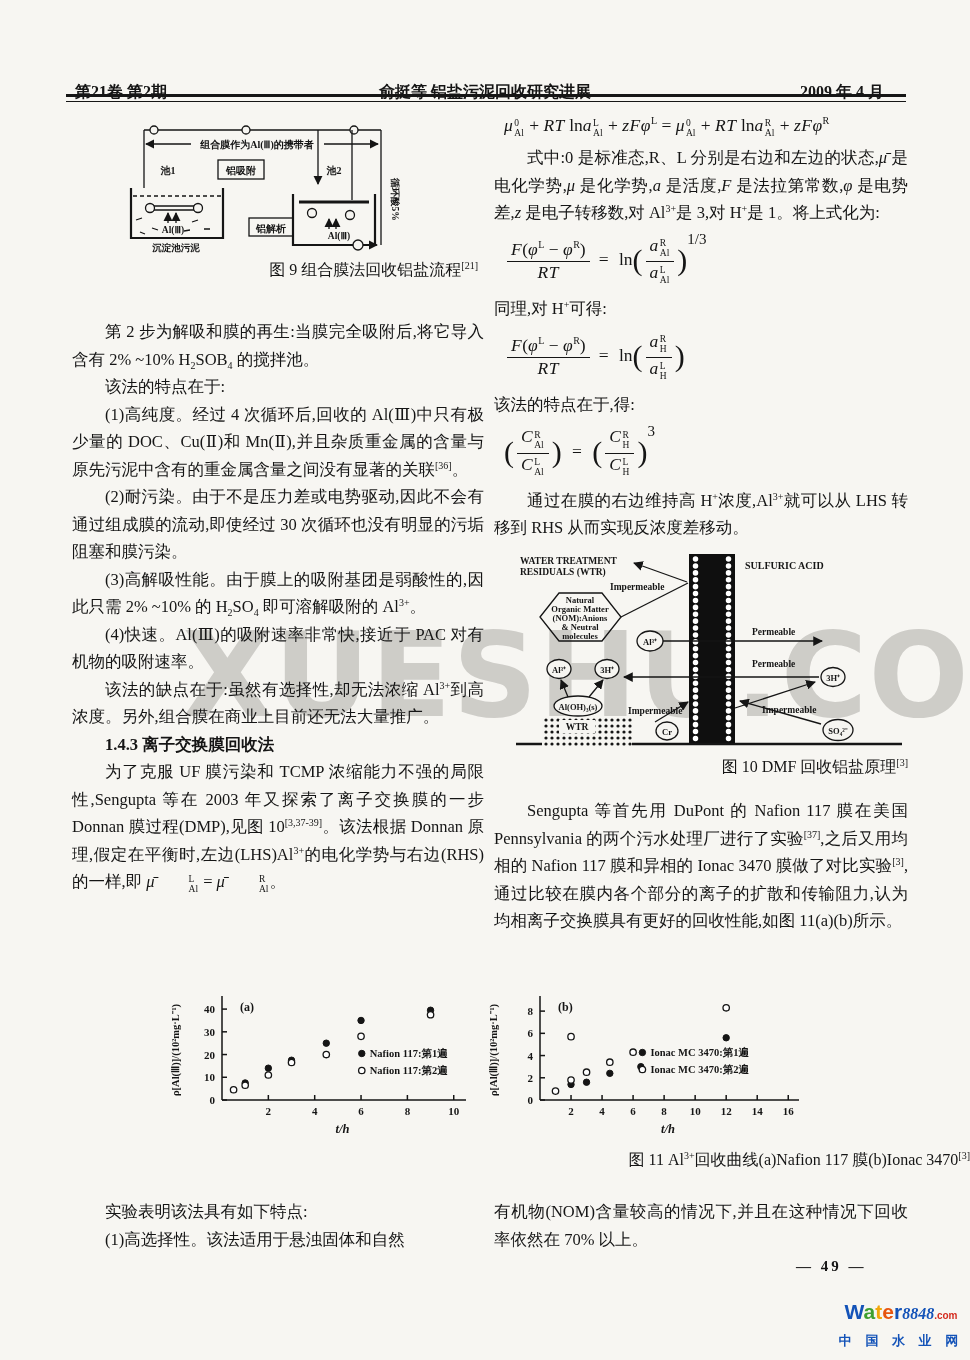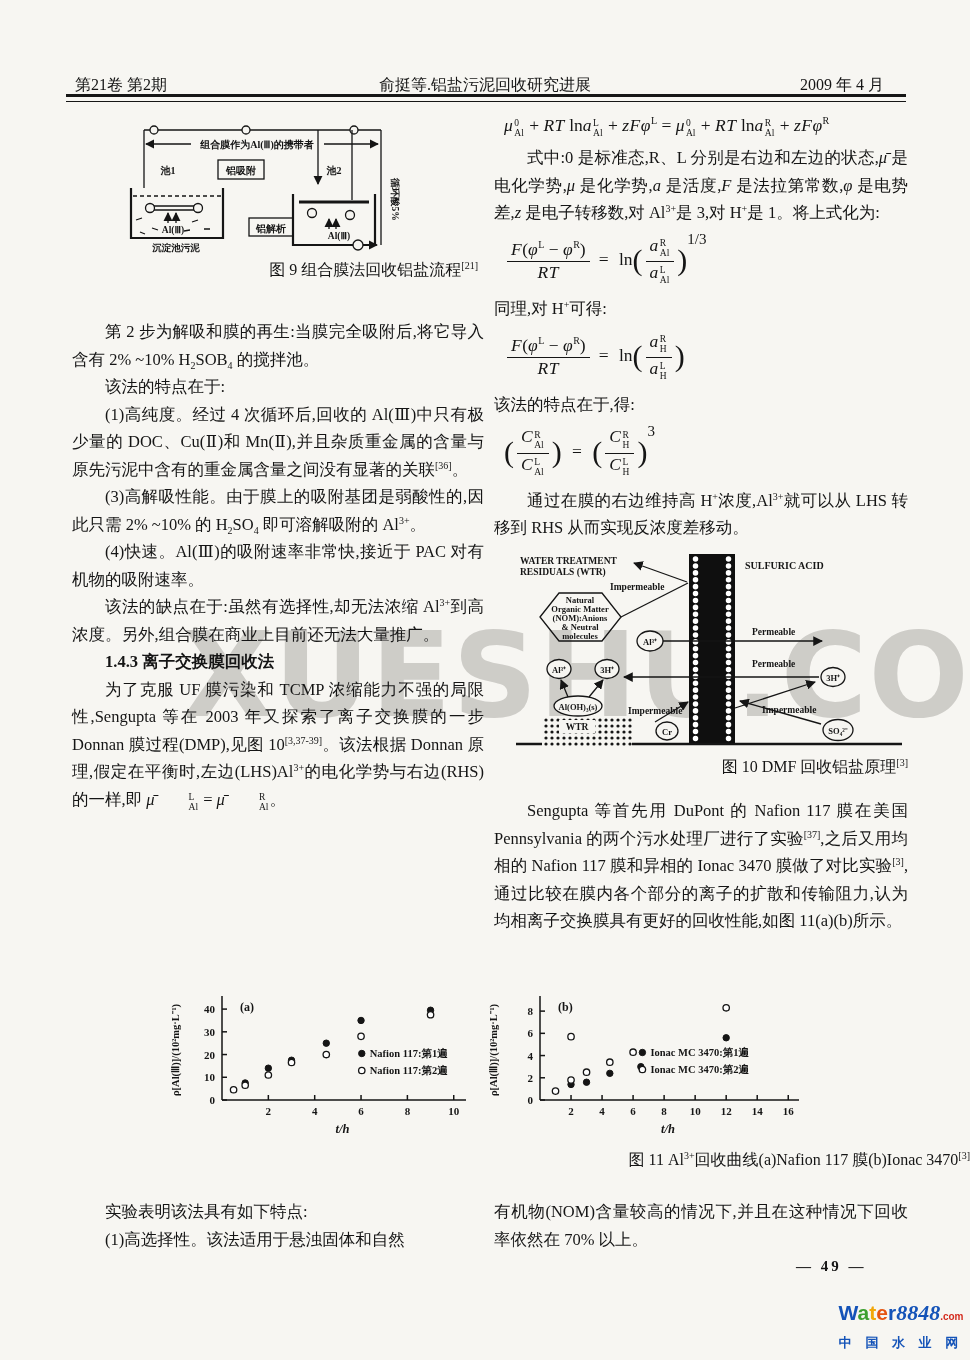--- a/index.html
+++ b/index.html
@@ -3,21 +3,21 @@
 <meta charset="utf-8">
 <style>
   html,body{margin:0;padding:0}
   body{width:970px;height:1360px;position:relative;background:#f7f6f2;
        font-family:"Liberation Serif","DejaVu Serif",serif;color:#151515;overflow:hidden}
   .abs{position:absolute}
   
   .wm{position:absolute;left:182px;top:606px;font:bold 118px "DejaVu Sans",sans-serif;
       color:#979590;opacity:.42;letter-spacing:1px;white-space:nowrap;z-index:0}
   
-  .hdr{position:absolute;top:75px;font-size:16px;font-weight:normal;white-space:nowrap;z-index:1}
+  .hdr{position:absolute;top:82px;font-size:16px;font-weight:bold;white-space:nowrap;z-index:1}
   .rule{position:absolute;left:66px;top:94px;width:840px;height:4px;
         border-top:3px solid #161616;border-bottom:1.5px solid #161616;z-index:1}
   
   .col{position:absolute;font-size:16.5px;line-height:27.5px;text-align:justify;z-index:1}
   .col p{margin:0;text-indent:2em}
   .col p.ni{text-indent:0}
   .sec{font-weight:bold;text-indent:0;margin:0}
   sup{font-size:10px;line-height:0}
   sub{font-size:10px;line-height:0}
   
@@ -51,21 +51,21 @@
   .tick{font:bold 11px "Liberation Serif",serif;fill:#151515}
   .panel{font:bold 12px "Liberation Serif",serif;fill:#151515}
   .axlabel{font:bold 10.5px "Liberation Serif",serif;fill:#151515}
   .axlabel-x{font-style:italic;font-size:12.5px}
   .legend{font:bold 10.5px "Liberation Serif",serif;fill:#151515}
   
   .pageno{position:absolute;left:796px;top:1258px;font-weight:bold;font-size:15px;letter-spacing:3px;z-index:1}
   .logo{position:absolute;left:834px;top:1300px;width:134px;text-align:center;z-index:1}
   .lg1{font:bold 21px "Liberation Sans",sans-serif;white-space:nowrap}
   .lw,.lgr{color:#1453b8}.lga{color:#3d9f2f}.lgt{color:#f2a70a}.lge{color:#e65510}
-  .lgn{color:#1453b8;font-style:italic;font-family:"Liberation Serif",serif;font-size:22px}
+  .lgn{color:#1453b8;font-style:italic;font-family:"Liberation Serif",serif;font-size:16px}
   .lgc{color:#d42b1e;font-size:10px}
   .lg2{font:bold 13px "Liberation Sans",sans-serif;color:#1453b8;letter-spacing:5px;margin-top:8px}
 </style>
 </head>
 <body>
 
 <div class="wm">XUESHU.COM</div>
 
 <div class="hdr" style="left:75px">第21卷  第2期</div>
 <div class="hdr" style="left:0;width:970px;text-align:center">俞挺等.铝盐污泥回收研究进展</div>
@@ -119,20 +119,21 @@
   <text class="f9s" x="175" y="121.5" text-anchor="middle">铝解析</text>
   <line class="st" x1="240" y1="135" x2="281" y2="135" marker-end="url(#a9)"></line>
   <circle class="nd" cx="262" cy="135" r="5"></circle>
 </svg>
 <div class="cap" style="left:72px;top:260px;width:406px">图 9  组合膜法回收铝盐流程<sup>[21]</sup></div>
 
 <div class="col" style="left:72px;top:318px;width:412px">
   <p>第 2 步为解吸和膜的再生:当膜完全吸附后,将它导入含有 2% ~10% H<sub>2</sub>SOB<sub>4</sub> 的搅拌池。</p>
   <p>该法的特点在于:</p>
   <p>(1)高纯度。经过 4 次循环后,回收的 Al(Ⅲ)中只有极少量的 DOC、Cu(Ⅱ)和 Mn(Ⅱ),并且杂质重金属的含量与原先污泥中含有的重金属含量之间没有显著的关联<sup>[36]</sup>。</p>
+  <p>(2)耐污染。由于不是压力差或电势驱动,因此不会有通过组成膜的流动,即使经过 30 次循环也没有明显的污垢阻塞和膜污染。</p>
   <p>(3)高解吸性能。由于膜上的吸附基团是弱酸性的,因此只需 2% ~10% 的 H<sub>2</sub>SO<sub>4</sub> 即可溶解吸附的 Al<sup>3+</sup>。</p>
   <p>(4)快速。Al(Ⅲ)的吸附速率非常快,接近于 PAC 对有机物的吸附速率。</p>
   <p>该法的缺点在于:虽然有选择性,却无法浓缩 Al<sup>3+</sup>到高浓度。另外,组合膜在商业上目前还无法大量推广。</p>
   <p class="sec">1.4.3  离子交换膜回收法</p>
   <p>为了克服 UF 膜污染和 TCMP 浓缩能力不强的局限性,Sengupta 等在 2003 年又探索了离子交换膜的一步 Donnan 膜过程(DMP),见图 10<sup>[3,37-39]</sup>。该法根据 Donnan 原理,假定在平衡时,左边(LHS)Al<sup>3+</sup>的电化学势与右边(RHS)的一样,即 <i>μ̄</i><span class="ss"><span>L</span><span>Al</span></span> = <i>μ̄</i><span class="ss"><span>R</span><span>Al</span></span>。</p>
 </div>
 
 <div class="col" style="left:494px;top:112px;width:414px">
   <div class="eq"><i>μ</i><span class="ss"><span>0</span><span>Al</span></span> + <i>RT</i> ln<i>a</i><span class="ss"><span>L</span><span>Al</span></span> + <i>zFφ</i><sup>L</sup> = <i>μ</i><span class="ss"><span>0</span><span>Al</span></span> + <i>RT</i> ln<i>a</i><span class="ss"><span>R</span><span>Al</span></span> + <i>zFφ</i><sup>R</sup></div>
   <p>式中:0 是标准态,R、L 分别是右边和左边的状态,<i>μ̄</i> 是电化学势,<i>μ</i> 是化学势,<i>a</i> 是活度,<i>F</i> 是法拉第常数,<i>φ</i> 是电势差,<i>z</i> 是电子转移数,对 Al<sup>3+</sup>是 3,对 H<sup>+</sup>是 1。将上式化为:</p>

